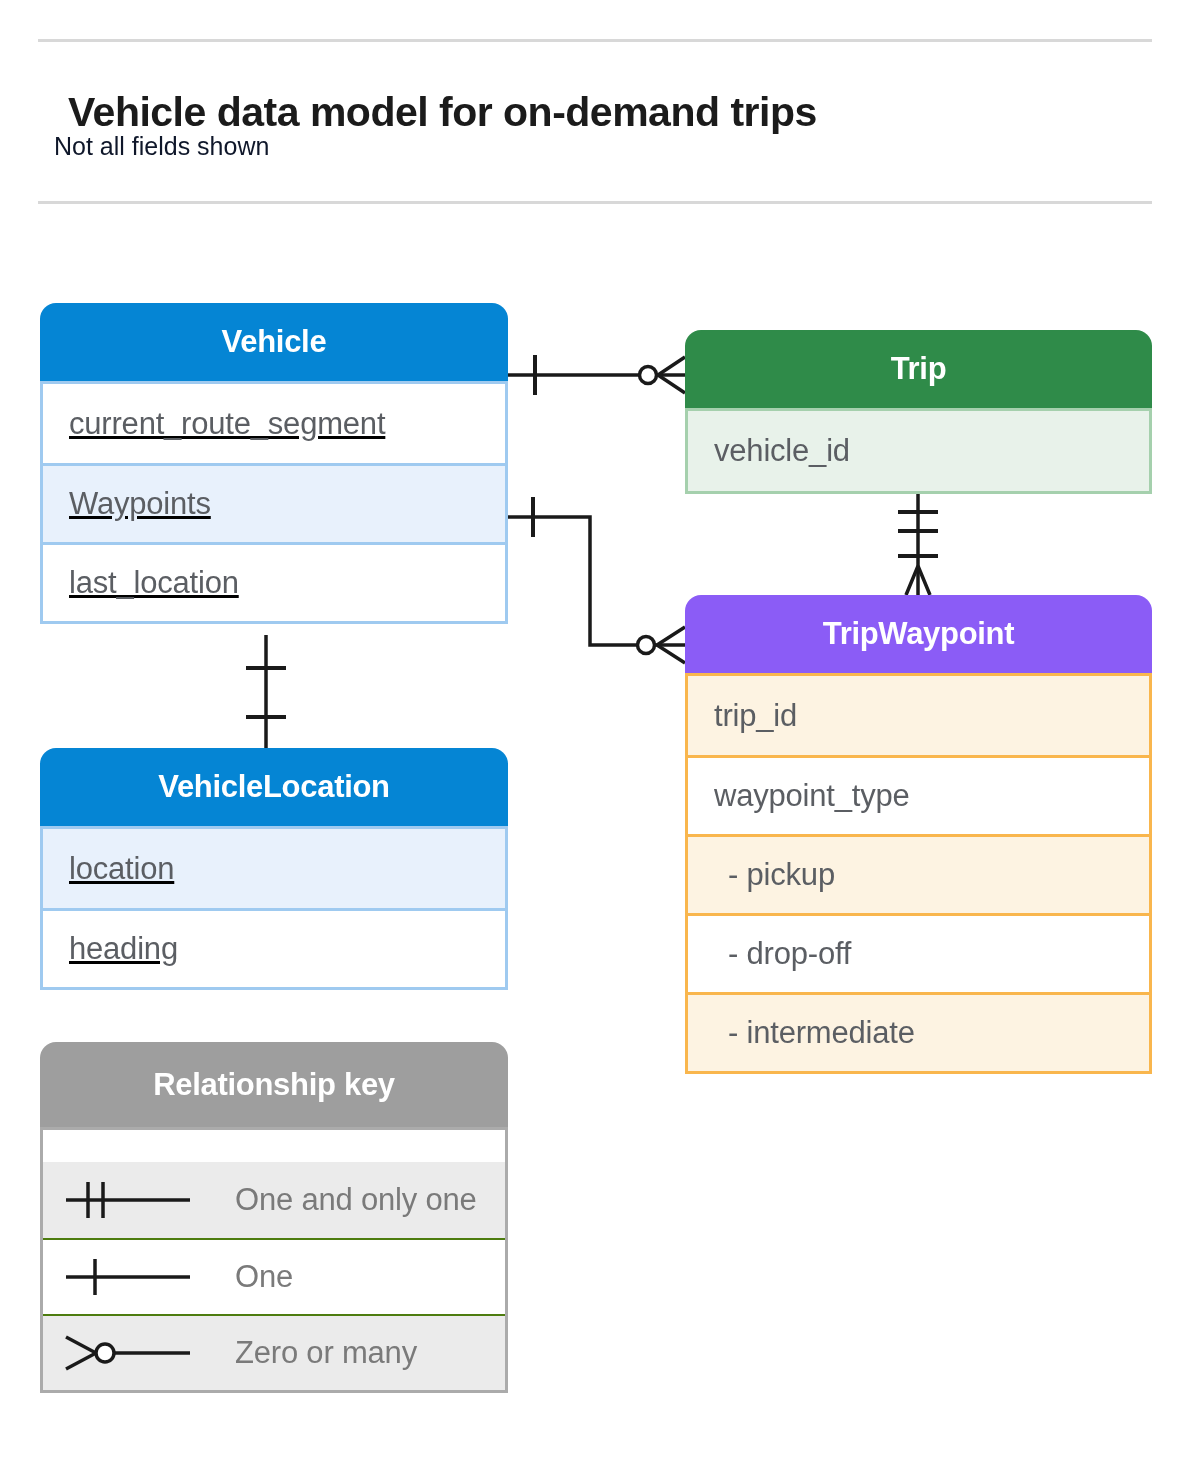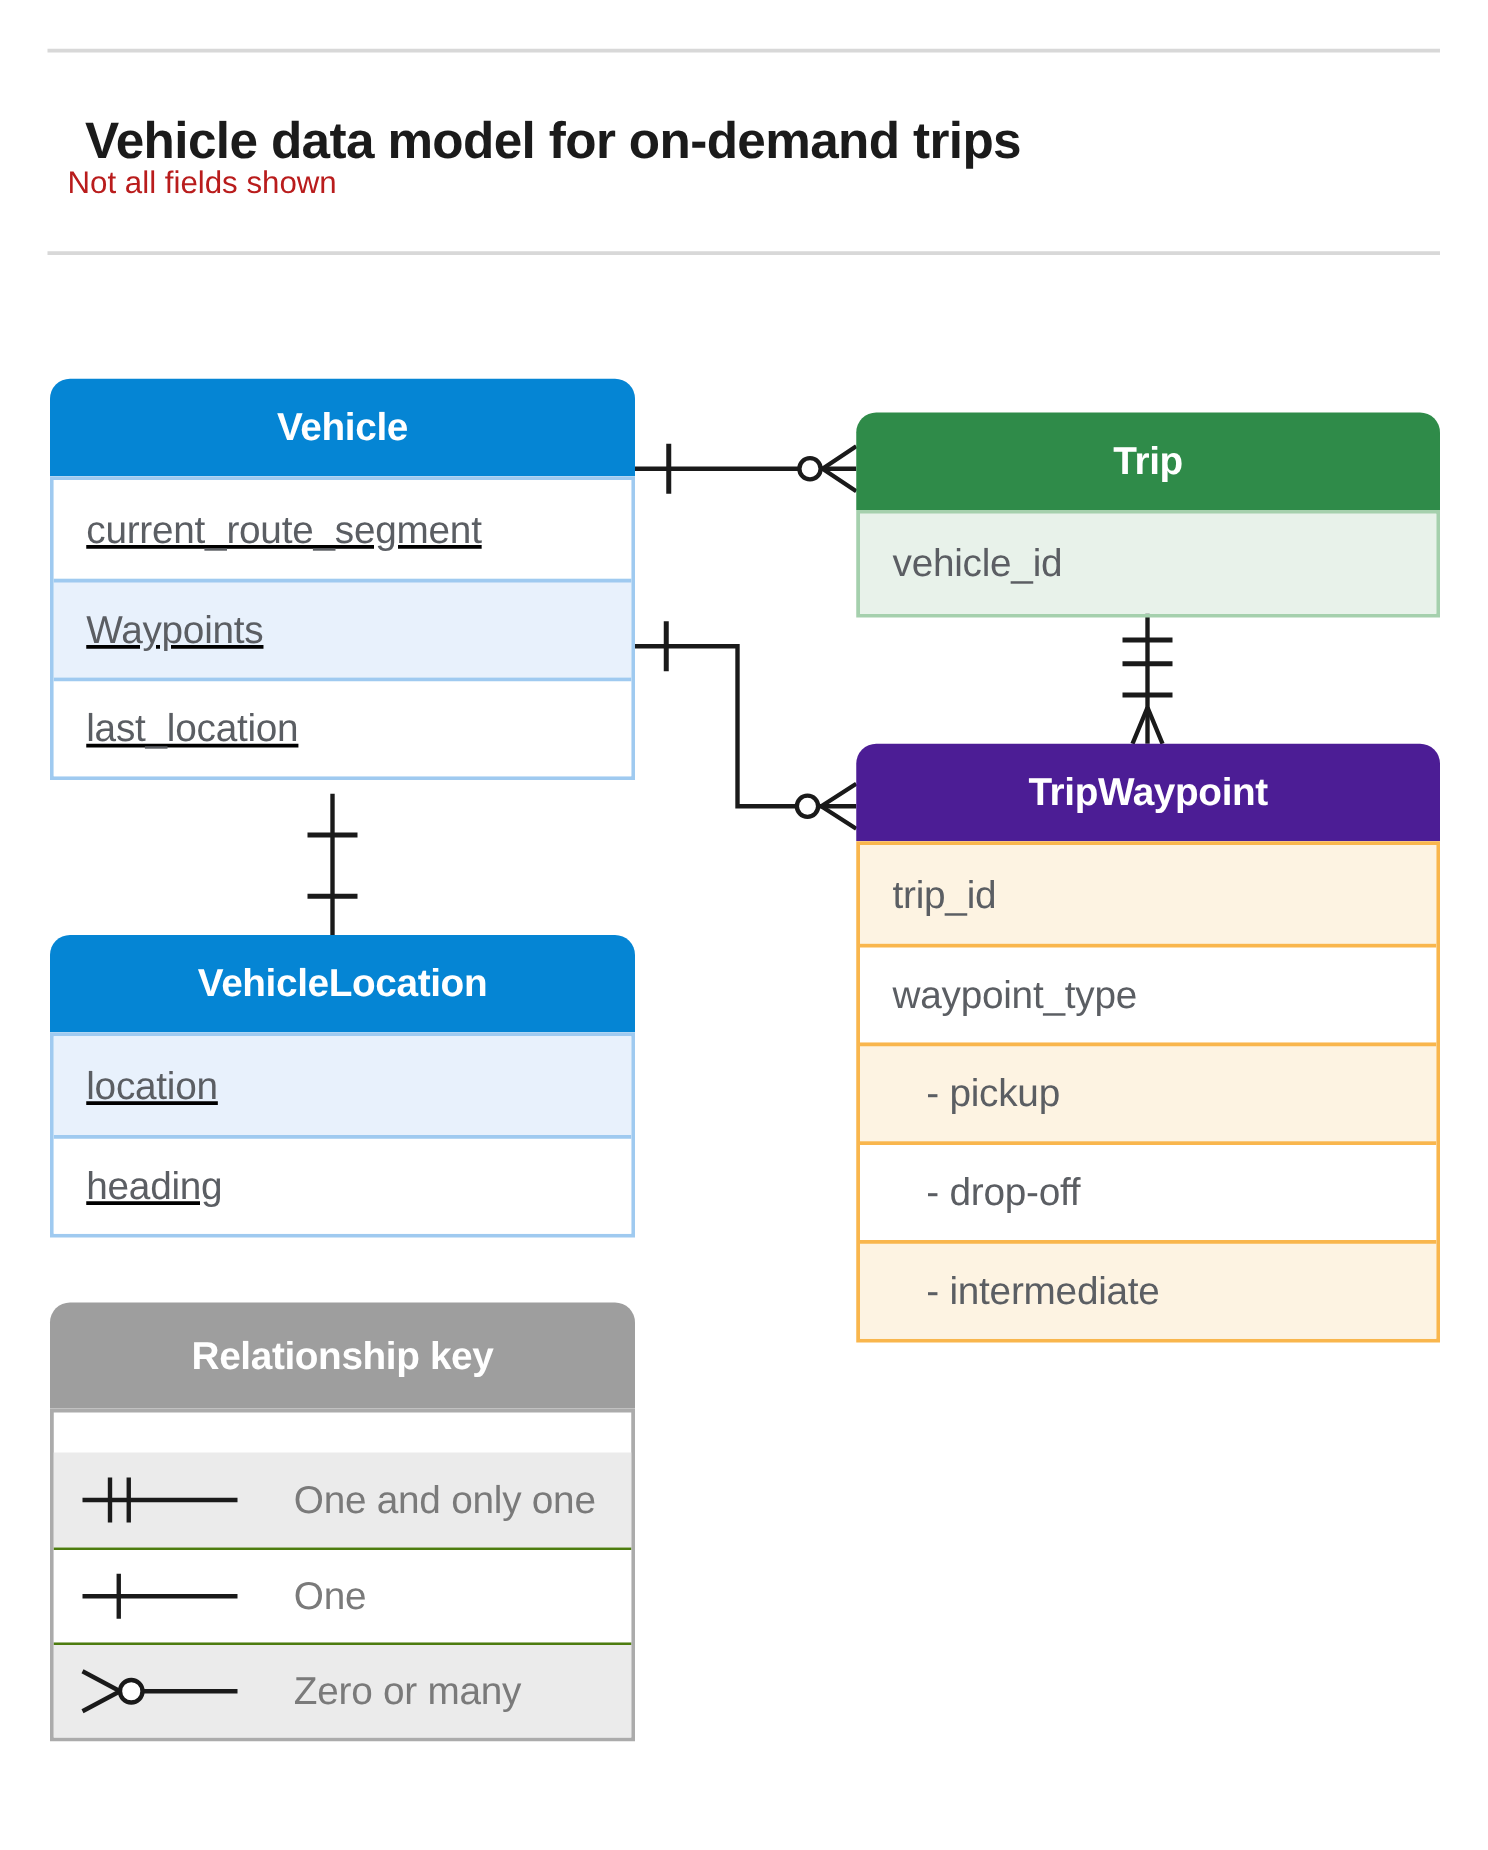--- a/index.html
+++ b/index.html
@@ -9,49 +9,49 @@
   }
   .rule{position:absolute;left:38px;right:38px;height:0;border:none;border-top:3px solid #d8d8d8;margin:0;}
   .rule-top{top:39px;}
   .rule-2{top:201px;}
   .page-title{
     position:absolute;left:52px;top:72px;margin:16px;
     font-size:41px;font-weight:700;color:#1b1b1b;letter-spacing:-0.5px;line-height:48px;
   }
   .page-subtitle{
     position:absolute;left:54px;top:130px;margin:0;
-    font-size:25px;font-weight:400;color:#b91c1c;line-height:32px;
+    font-size:25px;font-weight:400;color:#0f172a;line-height:32px;
   }
   .connectors{position:absolute;left:0;top:0;}
   .entity{position:absolute;}
   .entity-header{
     height:78px;border-radius:16px 16px 0 0;
     display:flex;align-items:center;justify-content:center;
     color:#fff;font-size:31px;font-weight:700;letter-spacing:-0.3px;
   }
   .legend .entity-header{height:85px;}
   .entity-body{border-width:3px;border-style:solid;background:#fff;}
   .row{
     height:79px;display:flex;align-items:center;
     padding-left:26px;box-sizing:border-box;
     font-size:31px;color:#5b5e63;letter-spacing:-0.2px;background:#fff;
     border-top-width:3px;border-top-style:solid;
   }
   .row:first-child{border-top:none;}
-  .row.indent{padding-left:53px;}
+  .row.indent{padding-left:40px;}
   
   .t-blue .entity-header{background:#0585d4;}
   .t-blue .entity-body{border-color:#9fcaf0;text-decoration:underline;}
   .t-blue .row{border-top-color:#9fcaf0;}
   .t-blue .row.hl{background:#e8f1fc;}
   .t-green .entity-header{background:#2f8b49;}
   .t-green .entity-body{border-color:#a5d0ad;}
   .t-green .row{border-top-color:#a5d0ad;height:80px;}
   .t-green .row.hl{background:#e8f2ea;}
-  .t-orange .entity-header{background:#4c1d95;}
+  .t-orange .entity-header{background:#8b5cf6;}
   .t-orange .entity-body{border-color:#f9b64d;}
   .t-orange .row{border-top-color:#f9b64d;}
   .t-orange .row.hl{background:#fdf3e2;}
   .t-gray .entity-header{background:#9e9e9e;}
   .t-gray .entity-body{border-color:#ababab;}
   
   .e-vehicle{left:40px;top:303px;width:468px;}
   .e-trip{left:685px;top:330px;width:467px;}
   .e-tripwaypoint{left:685px;top:595px;width:467px;}
   .e-vehiclelocation{left:40px;top:748px;width:468px;}

